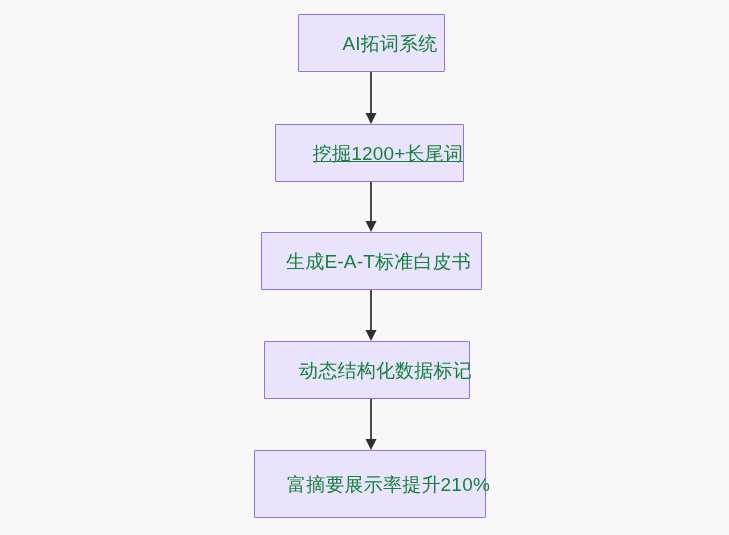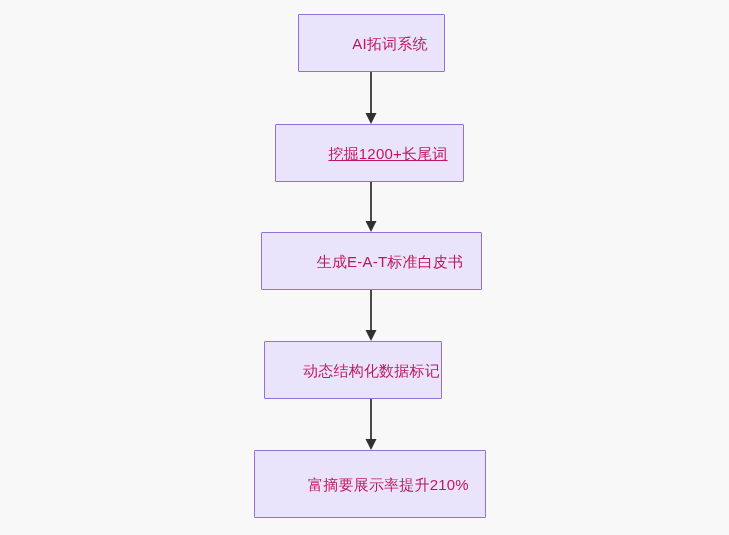--- a/index.html
+++ b/index.html
@@ -21,22 +21,22 @@
   }
   .node {
     position: absolute;
     box-sizing: border-box;
     background: #e9e4fb;
     border: 1.6px solid #9370db;
     border-radius: 1px;
     display: flex;
     align-items: center;
     justify-content: center;
-    color: #be185d;
-    font-size: 15px;
+    color: #15803d;
+    font-size: 19px;
     line-height: 1;
     letter-spacing: 0.2px;
     white-space: nowrap;
     padding-left: 37px;
   }
   .node-label {
     display: block;
     padding: 0 10px;
   }
   .connector {
@@ -82,25 +82,25 @@
   </div>
 
   <div class="node" style="left:298px; top:14px; width:147px; height:58px;">
     <span class="node-label">AI拓词系统</span>
   </div>
 
   <div class="node" style="left:275px; top:124px; width:189px; height:58px;text-decoration:underline;">
     <span class="node-label">挖掘1200+长尾词</span>
   </div>
 
-  <div class="node" style="left:261px; top:232px; width:221px; height:58px;">
+  <div class="node" style="left:261px; top:232px; width:221px; height:58px;justify-content:flex-end;">
     <span class="node-label">生成E-A-T标准白皮书</span>
   </div>
 
-  <div class="node" style="left:264px; top:341px; width:178px; height:58px;">
+  <div class="node" style="left:264px; top:341px; width:206px; height:58px;">
     <span class="node-label">动态结构化数据标记</span>
   </div>
 
   <div class="node" style="left:254px; top:450px; width:232px; height:68px;">
     <span class="node-label">富摘要展示率提升210%</span>
   </div>
 
 </div>
 
 </body></html>

